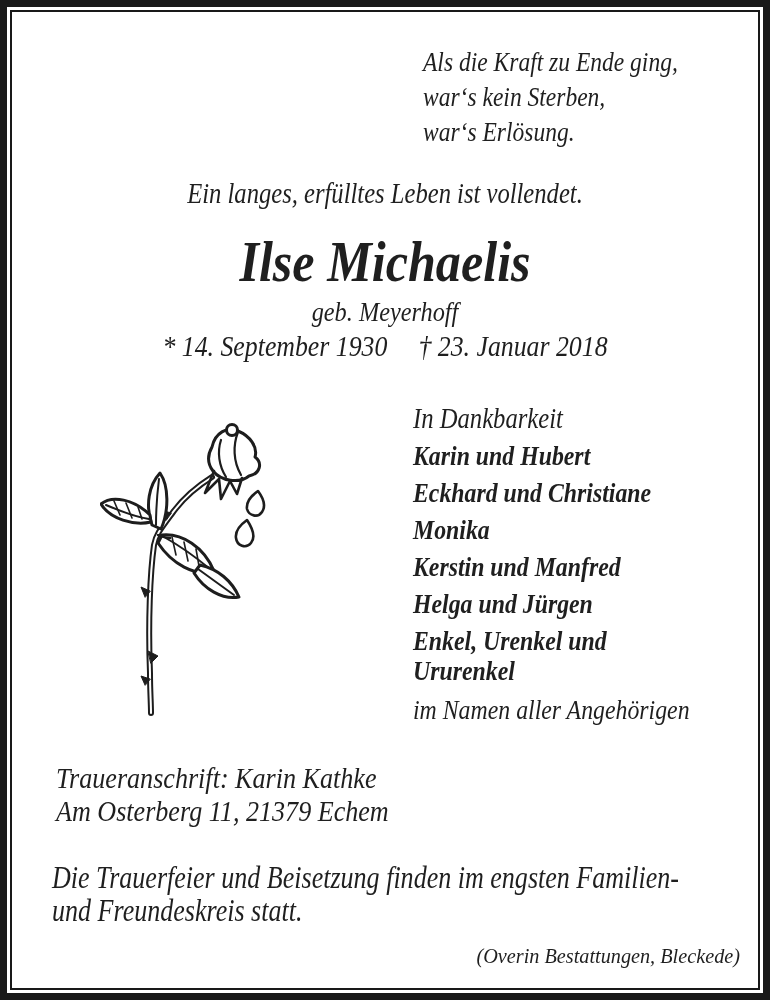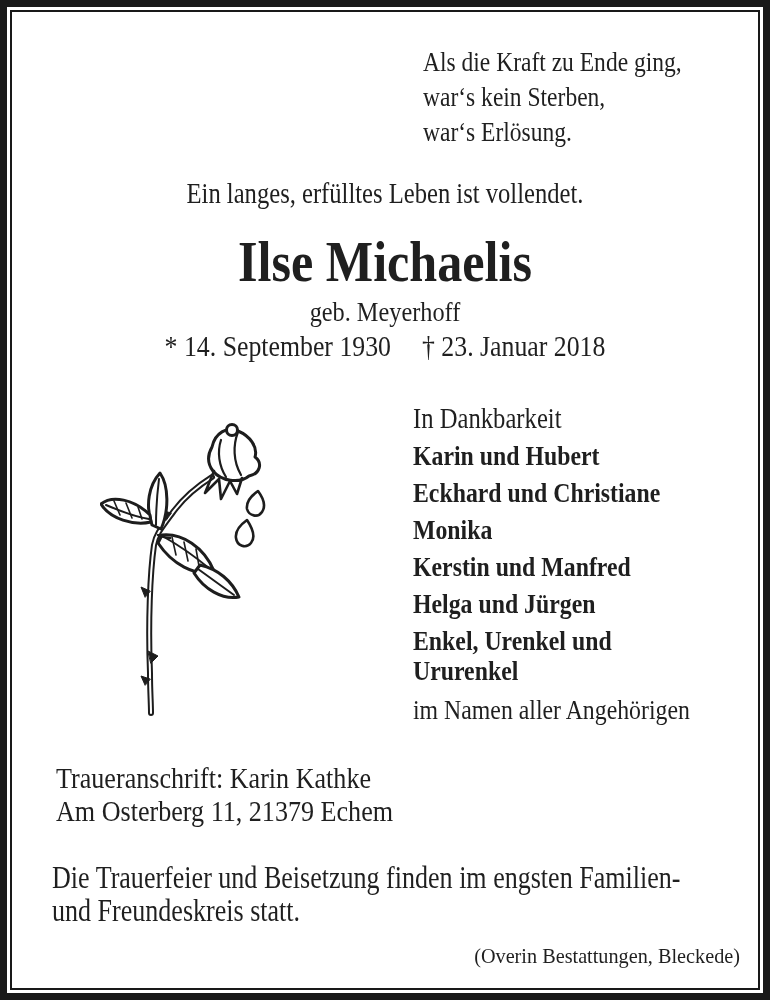--- a/index.html
+++ b/index.html
@@ -5,20 +5,21 @@
   html, body { margin: 0; padding: 0; background: #ffffff; }
   body { width: 770px; height: 1000px; }
 
   .page {
     position: relative;
     width: 770px;
     height: 1000px;
     background: #ffffff;
     color: #1f1f1f;
     font-family: "Liberation Serif", "DejaVu Serif", serif;
+    font-style: italic;
     overflow: hidden;
   }
 
   .frame-outer {
     position: absolute; inset: 0;
     border: 7px solid #191919;
     pointer-events: none;
   }
   .frame-inner {
     position: absolute; inset: 10px;

